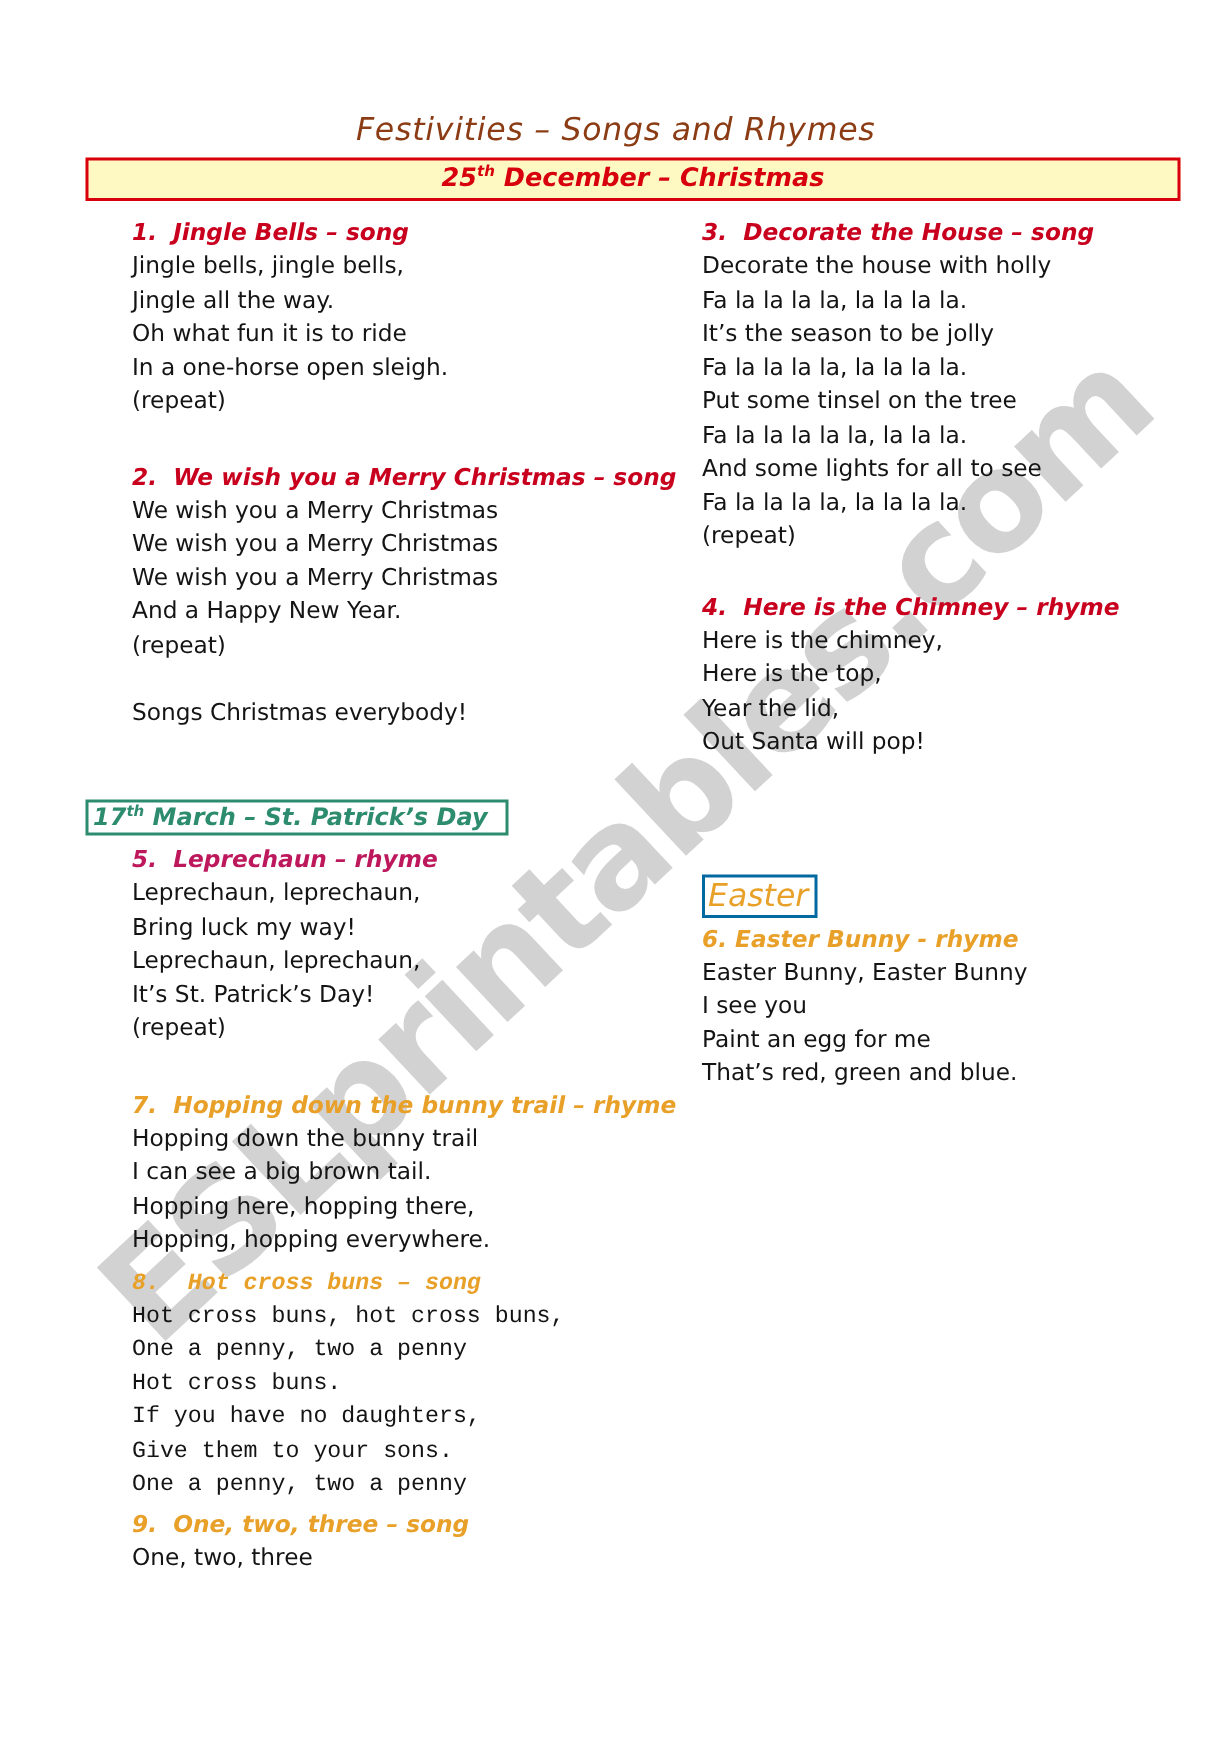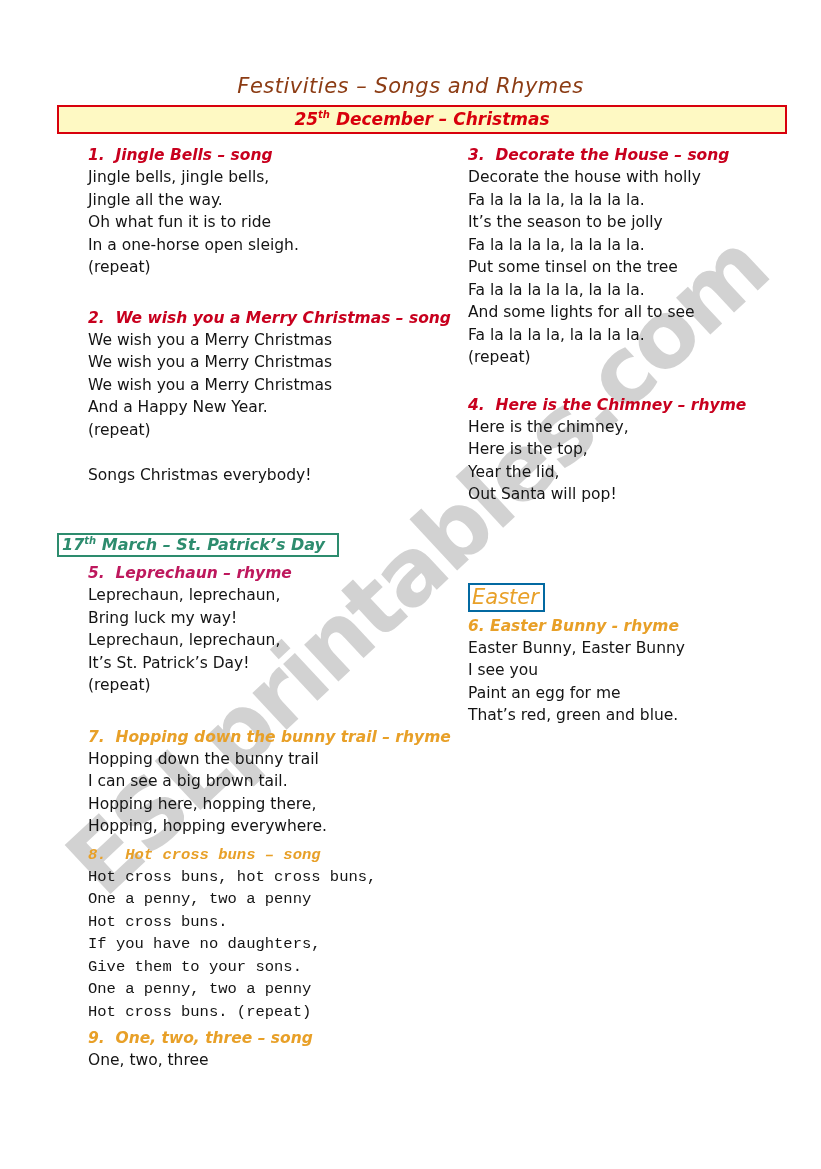--- a/index.html
+++ b/index.html
@@ -181,21 +181,20 @@
 
         <div class="song orange" id="song-hot-cross-buns">
           <div class="song-heading">8.  Hot cross buns – song</div>
           <div class="song-lines">
               <div class="line">Hot cross buns, hot cross buns,</div>
               <div class="line">One a penny, two a penny</div>
               <div class="line">Hot cross buns.</div>
               <div class="line">If you have no daughters,</div>
               <div class="line">Give them to your sons.</div>
               <div class="line">One a penny, two a penny</div>
-              <div class="line">Hot cross buns. (repeat)</div>
             </div>
         </div>
 
         <div class="song orange" id="song-one-two-three">
           <div class="song-heading">9.  One, two, three – song</div>
           <div class="song-lines">
               <div class="line">One, two, three</div>
             </div>
         </div>
 

